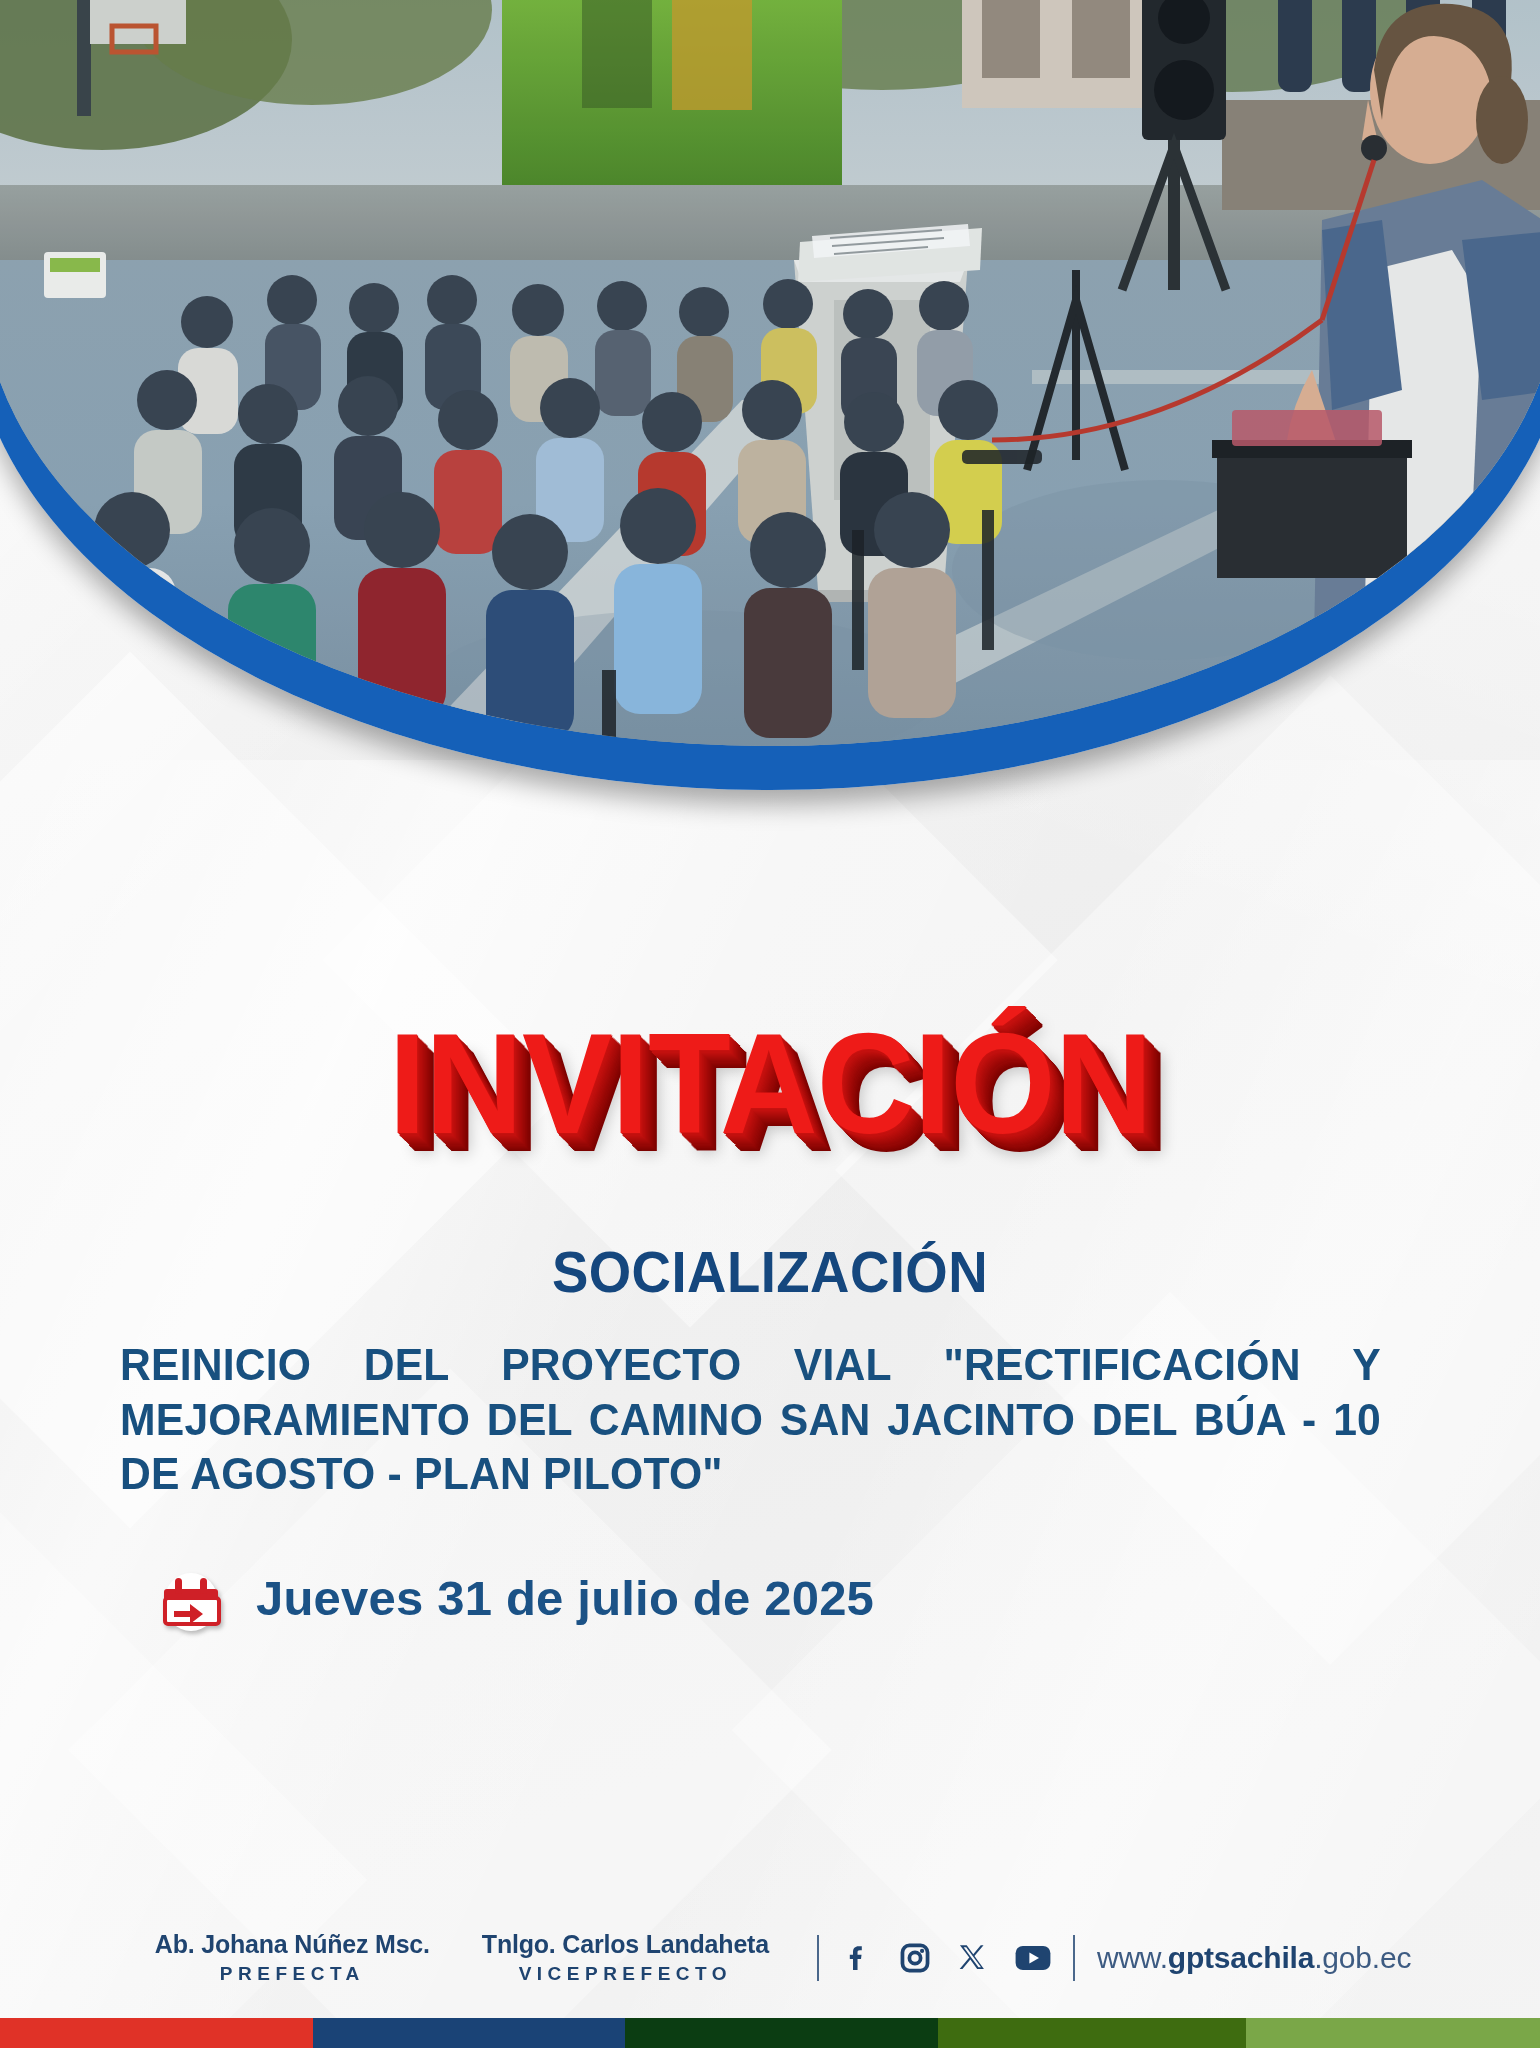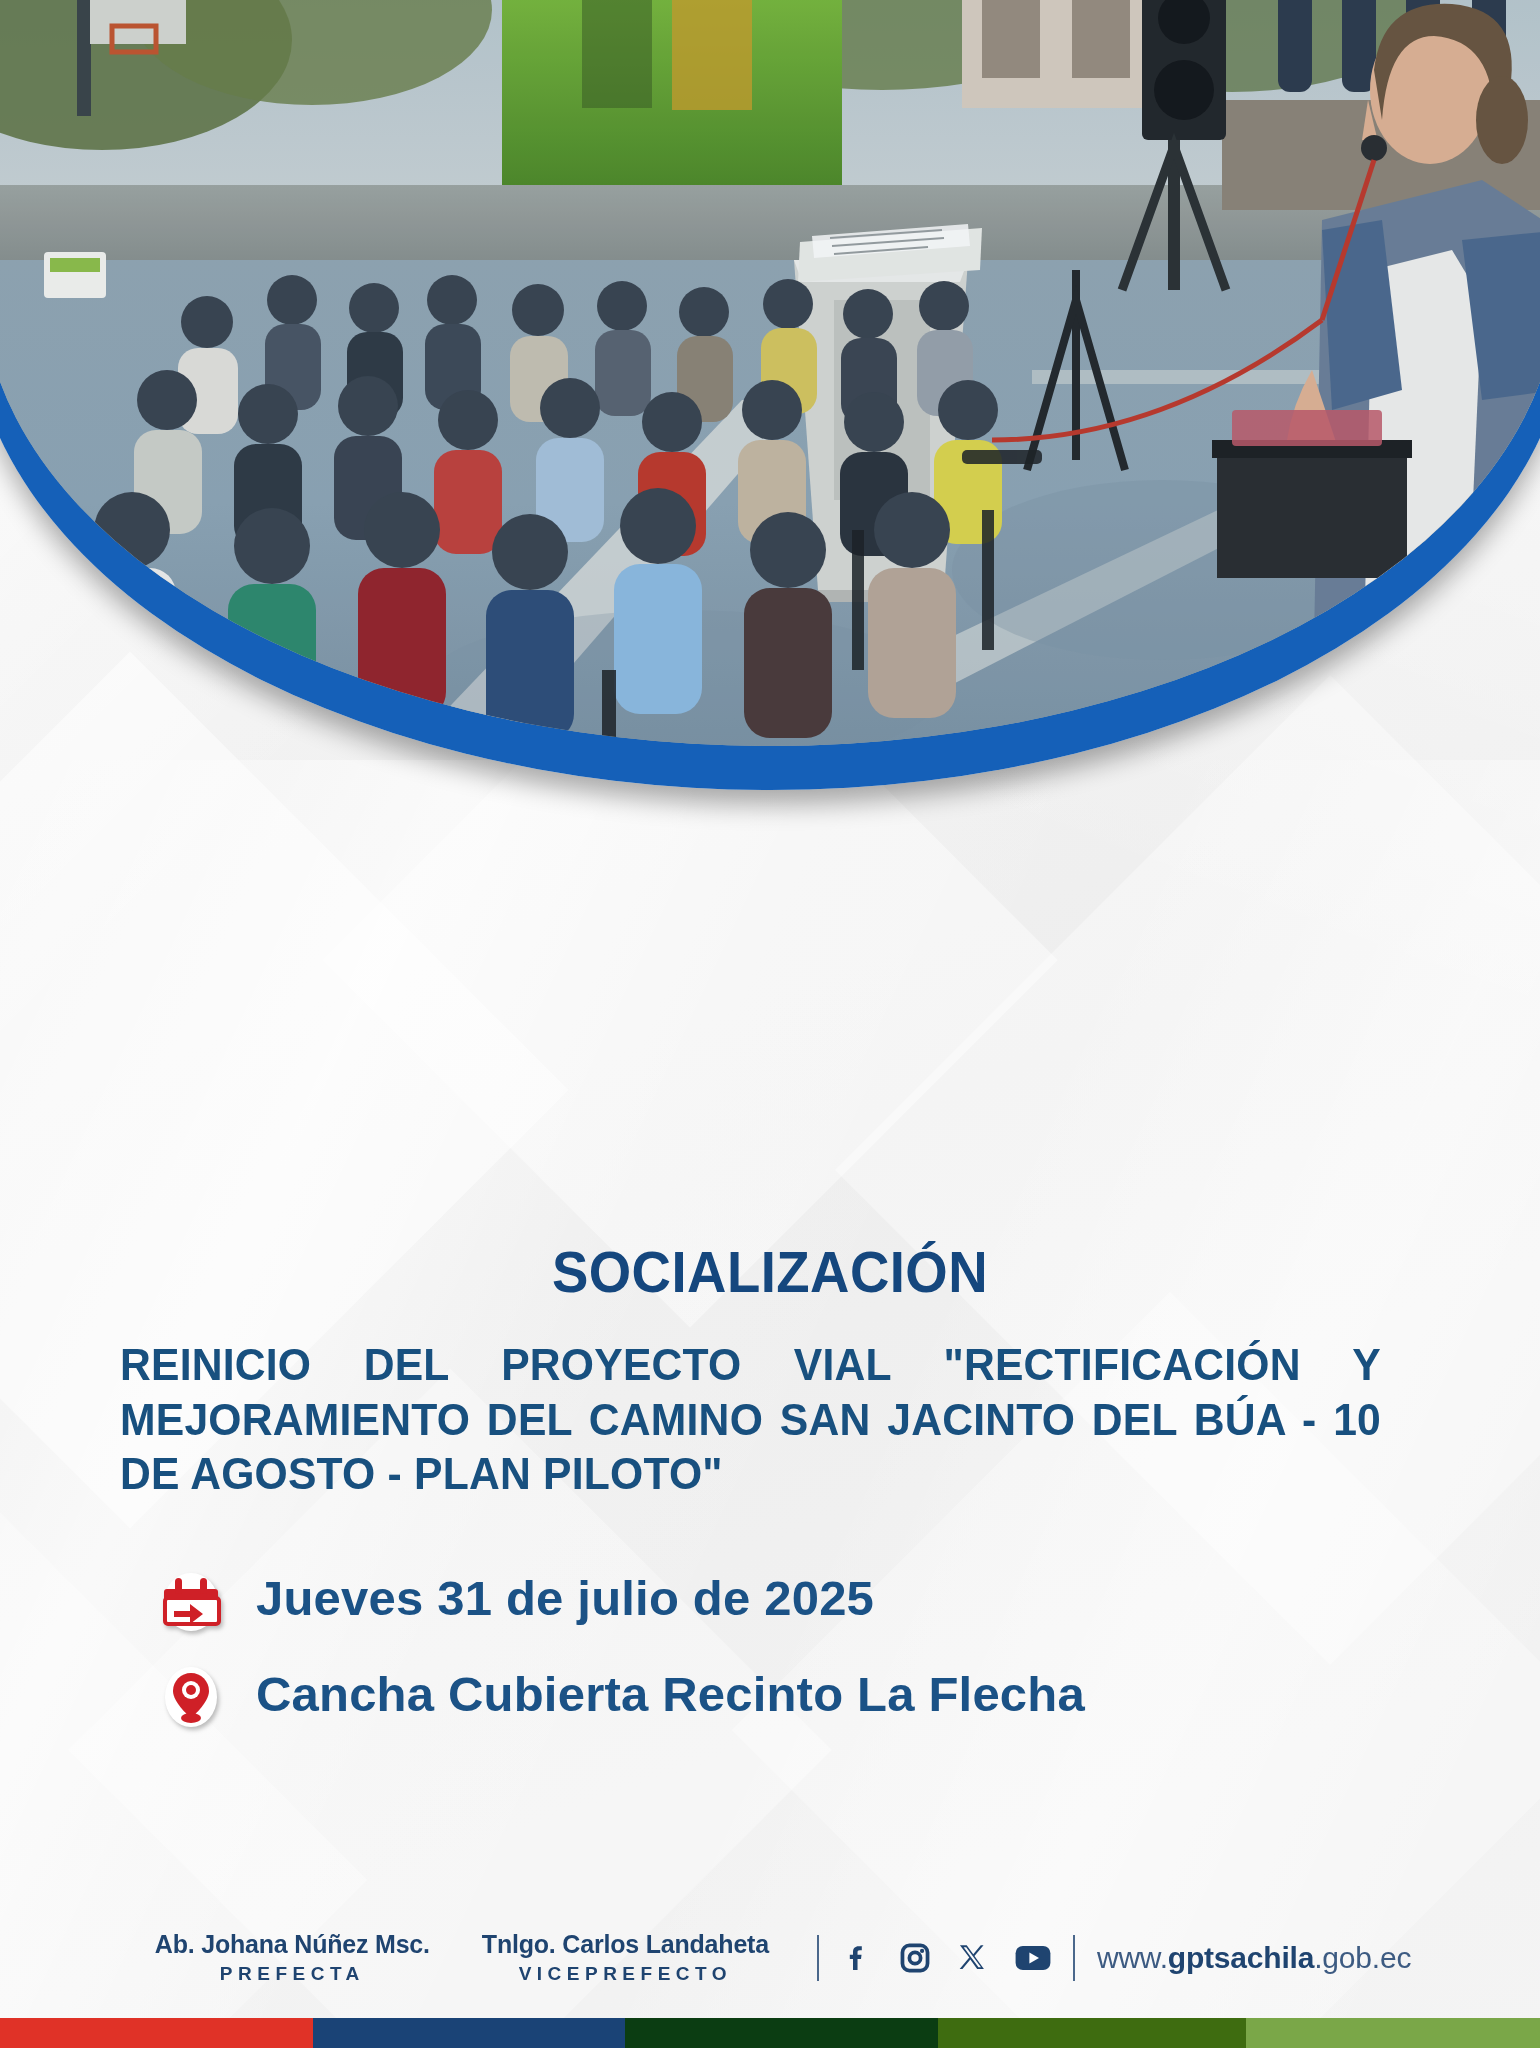--- a/index.html
+++ b/index.html
@@ -398,20 +398,23 @@
             <rect x="62" y="282" width="62" height="46" rx="4" fill="#f6f6f2"></rect>
             <rect x="68" y="288" width="50" height="14" fill="#8fc04a"></rect>
           </g>
 
           <rect x="0" y="0" width="1576" height="776" fill="#26435e" opacity=".06"></rect>
         </svg>
       </div>
     </div>
   </div>
 
+  <div id="title-block">
+    <span id="title-3d" style="color: rgb(238, 27, 24);">INVITACIÓN</span>
+  </div>
 
   <div id="subtitle" style="color: rgb(21, 71, 126);">SOCIALIZACIÓN</div>
 
   <div id="project-desc" style="color: rgb(24, 80, 127);">REINICIO DEL PROYECTO VIAL "RECTIFICACIÓN Y MEJORAMIENTO DEL CAMINO SAN JACINTO DEL BÚA - 10 DE AGOSTO - PLAN PILOTO"</div>
 
   <div id="details">
 
     <div class="detail-row">
       <span class="detail-icon">
         <svg width="62" height="62" viewBox="0 0 62 62">
@@ -421,32 +424,20 @@
           <rect x="5" y="28" width="54" height="26" rx="3" fill="#ffffff" stroke="#cf2027" stroke-width="4"></rect>
           <rect x="15" y="8" width="7" height="16" rx="3.5" fill="#cf2027"></rect>
           <rect x="40" y="8" width="7" height="16" rx="3.5" fill="#cf2027"></rect>
           <path d="M14 41 h16 v-7 l13 10 -13 10 v-7 h-16 z" fill="#cf2027"></path>
         </svg>
       </span>
       <span class="detail-text">Jueves 31 de julio de 2025</span>
     </div>
 
 
-    <div class="detail-row">
-      <span class="detail-icon">
-        <svg width="62" height="62" viewBox="0 0 62 62">
-          <ellipse cx="31" cy="31" rx="26" ry="30" fill="#ffffff"></ellipse>
-          <path d="M31 7 C21 7 13 15 13 25 C13 37 31 52 31 52 C31 52 49 37 49 25 C49 15 41 7 31 7 Z" fill="#cf2027"></path>
-          <circle cx="31" cy="24" r="9" fill="#ffffff"></circle>
-          <circle cx="31" cy="24" r="5" fill="#cf2027"></circle>
-          <ellipse cx="31" cy="52" rx="10" ry="5" fill="#cf2027"></ellipse>
-        </svg>
-      </span>
-      <span class="detail-text">Cancha Cubierta Recinto La Flecha</span>
-    </div>
 
   </div>
 
   <div id="footer">
 
     <div class="official">
       <div class="name">Ab. Johana Núñez Msc.</div>
       <div class="role">PREFECTA</div>
     </div>
 

